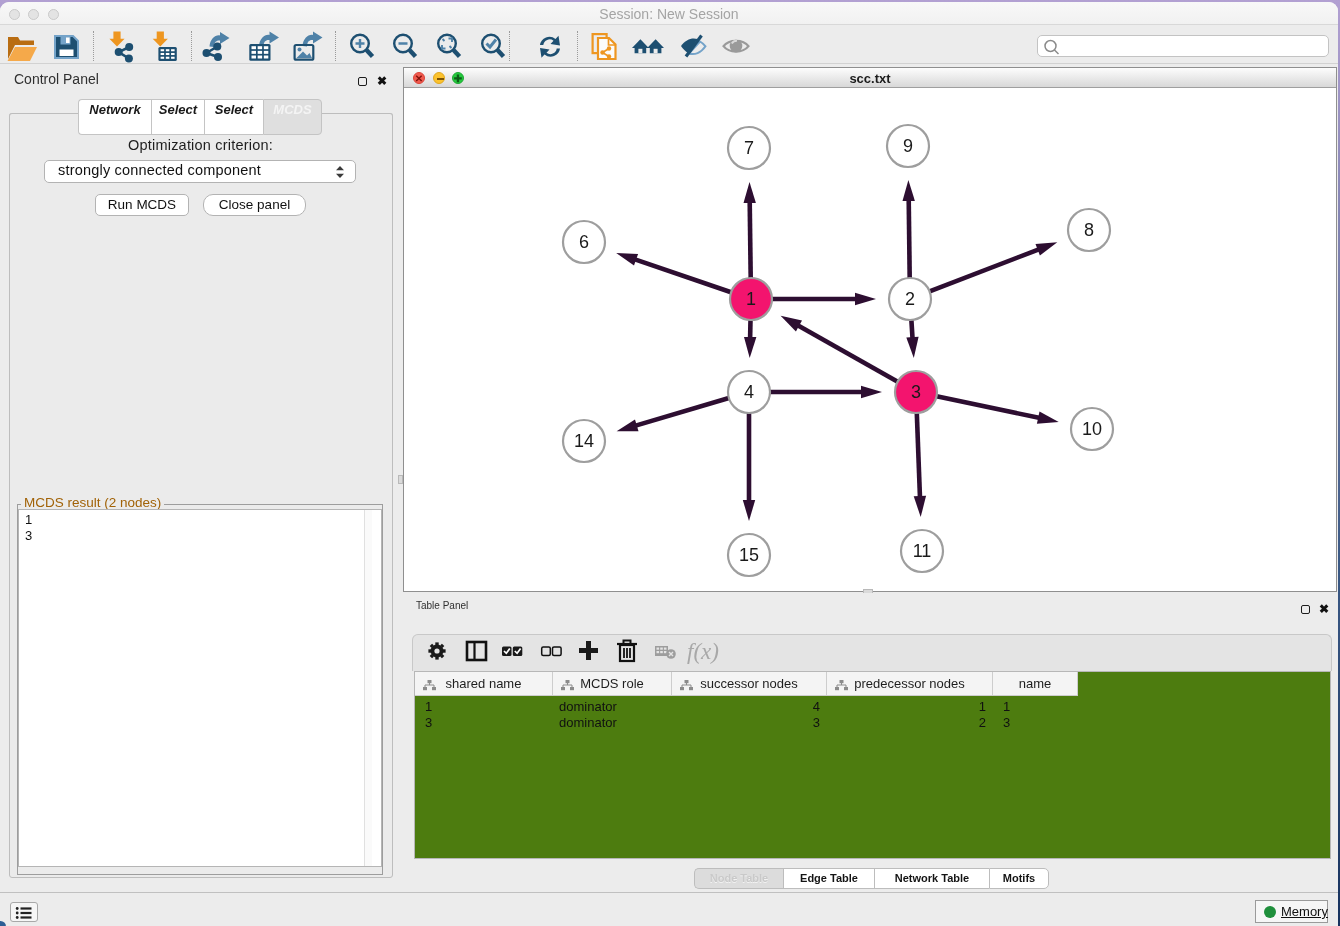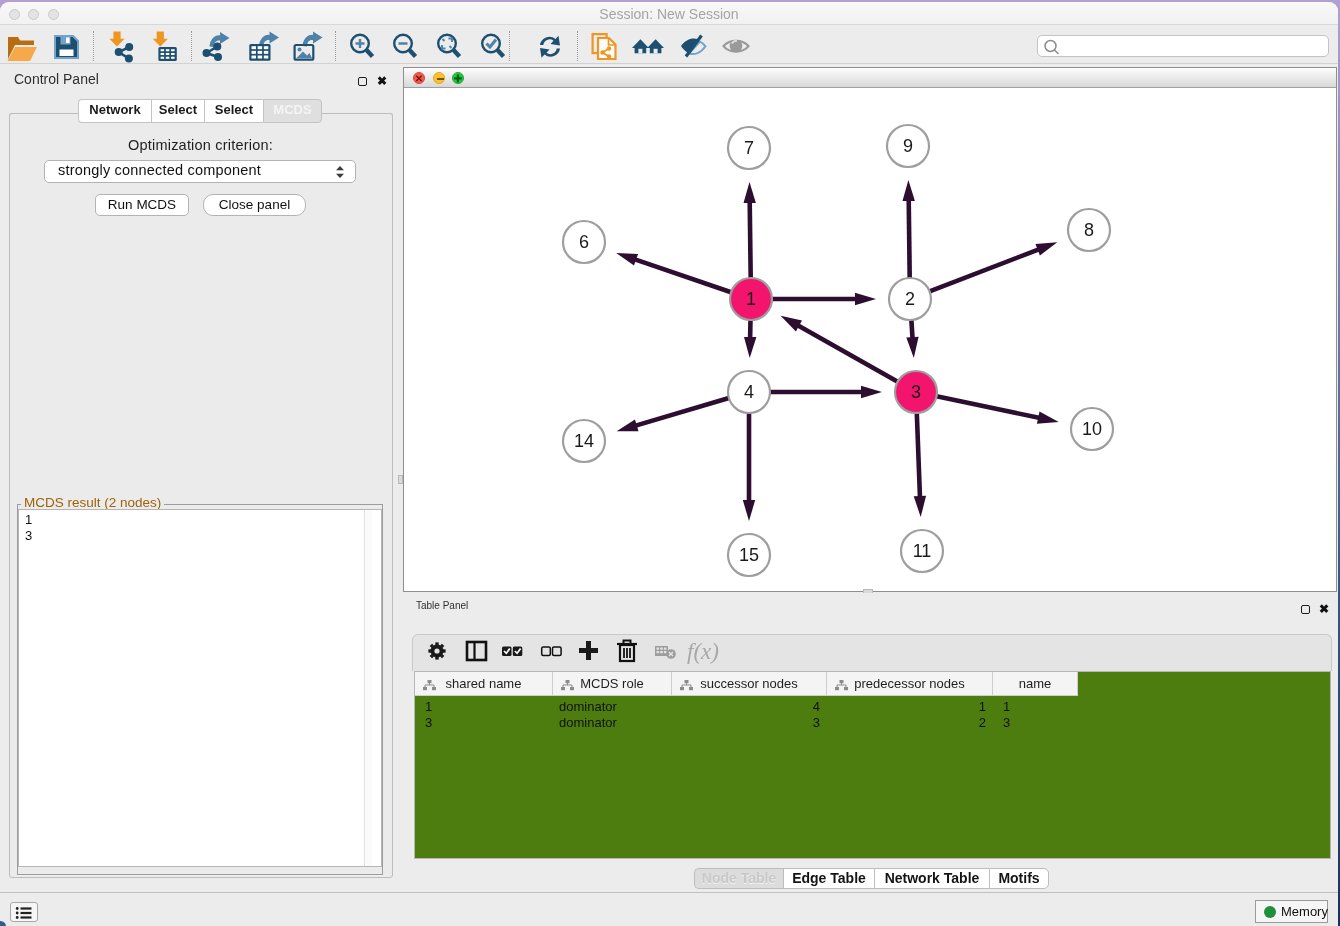--- a/index.html
+++ b/index.html
@@ -21,22 +21,22 @@
 
 
 #cpanel { position:absolute; left:0; top:63px; width:401px; height:826px; background:#ececec; }
 #cpanel-head { position:absolute; left:14px; top:6px; font-size:14px; color:#303030; }
 .boxicon { position:absolute; width:9px; height:9px; border:1.6px solid #1c1c1c; border-radius:2px; }
 .xicon { position:absolute; font-size:12px; color:#111; font-weight:bold; }
 #tabbox { position:absolute; left:9px; top:48px; width:384px; height:765px;
   border:1px solid #bdbdbd; border-radius:3px; background:#ebebeb; }
 #tabbox-top { position:absolute; left:9px; top:48px; width:384px; height:13px; background:#e1e1e1; border:1px solid #bdbdbd; border-bottom:none; border-radius:3px 3px 0 0;}
 #tabs { position:absolute; left:78px; top:34px; height:20px; display:flex; }
-#tabs .tab { height:24px; line-height:19px; font-size:13px; font-weight:bold; color:#1a1a1a; text-align:center;
-  background:#fff; border:1px solid #c4c4c4; border-right:none; }
+#tabs .tab { height:36px; line-height:19px; font-size:13px; font-weight:bold; color:#1a1a1a; text-align:center;
+  background:#fff; border:1px solid #c4c4c4; border-right:none;font-style:italic; }
 #tabs .tab.first { border-radius:4px 0 0 4px; }
 #tabs .tab.sel { background:#dfdfdf; color:#f4f4f4; border-radius:0 4px 4px 0; border-right:1px solid #c4c4c4; }
 #optlabel { position:absolute; left:0; top:72px; width:401px; text-align:center; font-size:14.5px; letter-spacing:0.2px; color:#1e1e1e; }
 #combo { position:absolute; left:44px; top:95px; width:312px; height:23px; background:#fff;
   border:1px solid #b3b3b3; border-radius:5px; font-size:14.5px; letter-spacing:0.2px; color:#111; line-height:19px; padding-left:13px; }
 .btn { position:absolute; top:129px; height:22px; background:#fff; border:1px solid #b3b3b3;
   border-radius:5px; font-size:13.5px; color:#111; text-align:center; line-height:19px; }
 #fieldset { position:absolute; left:17px; top:439px; width:366px; height:371px;
   border:1px solid #9d9d9d; }
 #fieldlabel { position:absolute; left:21px; top:430px; background:#ebebeb; padding:0 3px;
@@ -59,21 +59,21 @@
 #tpanel { position:absolute; left:402px; top:591px; width:936px; height:298px; background:#ececec; }
 #tpanel-head { position:absolute; left:14px; top:7px; font-size:10px; color:#303030; }
 #ttoolbar { position:absolute; left:10px; top:41px; width:920px; height:37px; background:#e4e4e4;
   border:1px solid #c8c8c8; border-bottom:none; border-radius:6px 6px 0 0; }
 #tablewrap { position:absolute; left:12px; top:78px; width:917px; height:188px; background:#4d7c0f;
   border:1px solid #b7b7b7; }
 .th { position:absolute; top:0; height:24px; background:#f4f4f4; border-right:1px solid #cdcdcd;
   border-bottom:1px solid #cdcdcd; font-size:13px; color:#1e1e1e; text-align:center; line-height:23px; }
 .td { position:absolute; font-size:13px; color:#111; height:16px; line-height:16px; }
 #btabs { position:absolute; left:292px; top:275px; height:21px; display:flex; }
-#btabs .tab { height:21px; line-height:18px; font-size:14px; font-weight:bold; color:#141414; text-align:center;
+#btabs .tab { height:21px; line-height:18px; font-size:11px; font-weight:bold; color:#141414; text-align:center;
   background:#fff; border:1px solid #bdbdbd; border-right:none; }
 #btabs .sel { background:#dcdcdc; color:#c9c9c9; text-shadow:0 1px 0 #f2f2f2; border-radius:5px 0 0 5px; }
 #btabs .last { border-right:1px solid #bdbdbd; border-radius:0 5px 5px 0; }
 
 
 #statusbar { position:absolute; left:0; top:890px; width:1338px; height:34px; background:#ececec;
   border-top:1px solid #c0c0c0; }
 #listbtn { position:absolute; left:10px; top:9px; width:28px; height:20px; background:#f6f6f6;
   border:1px solid #a8a8a8; border-radius:3px; }
 #membtn { position:absolute; left:1255px; top:7px; width:73px; height:23px; background:#f6f6f6;
@@ -304,20 +304,21 @@
 <text x="1092" y="433" font-size="18" fill="#1a1a1a" text-anchor="middle">10</text>
 <text x="749" y="559" font-size="18" fill="#1a1a1a" text-anchor="middle">15</text>
 <text x="922" y="555" font-size="18" fill="#1a1a1a" text-anchor="middle">11</text>
     </svg>
     <div id="nettitle">
       <div class="light" style="left:9px; background:#f15a4e; border:1px solid #d9453a; color:#7c100a; font-weight:bold;">✕</div>
       <div class="light" style="left:29px; background:#fcc22d; border:1px solid #dfa821;">
           <div style="position:absolute;left:2.5px;top:4.5px;width:7px;height:2.6px;background:#7a5204;"></div>
         </div>
       <div class="light" style="left:48px; background:#24c93d; border:1px solid #1ea834; color:#0c5b17; font-weight:bold;">✚</div>
+      <div class="name" style="top:3px;">scc.txt</div>
     </div>
   </div>
   <div class="abs" style="left:398px; top:473px; width:5px; height:9px; background:#dadada; border:1px solid #b9b9b9;"></div>
   <div class="abs" style="left:863px; top:587px; width:10px; height:5px; background:#dadada; border:1px solid #b9b9b9;"></div>
 
   <div id="tpanel">
     <div id="tpanel-head">Table Panel</div>
     <div class="boxicon" style="left:899px; top:12px;"></div>
     <div class="xicon" style="left:917px; top:9px;">✖</div>
     <div id="ttoolbar">
@@ -450,18 +451,18 @@
             <circle cx="2.2" cy="7" r="1.4"></circle>
             <circle cx="2.2" cy="11.5" r="1.4"></circle>
             <rect x="5.5" y="1.4" width="11" height="2.2"></rect>
             <rect x="5.5" y="5.9" width="11" height="2.2"></rect>
             <rect x="5.5" y="10.4" width="11" height="2.2"></rect>
           </g>
         </svg>
       </div>
     <div id="membtn">
         <span style="position:absolute;left:8px;top:5px;width:12px;height:12px;border-radius:50%;background:#1f8f3c;"></span>
-        <span style="position:absolute;left:25px;top:3px;">Memory</span>
+        <span style="position:absolute;left:25px;top:3px;text-decoration:underline;">Memory</span>
       </div>
   </div>
 </div>
 <div class="abs" style="left:-5px; top:921px; width:11px; height:11px; border-radius:50%; background:#2d5e95;"></div>
 <div class="abs" style="left:1338px; top:0; width:2px; height:926px; background:linear-gradient(#b2a0d2,#3c5a86 60%,#17325e);"></div>
 
 </body></html>

